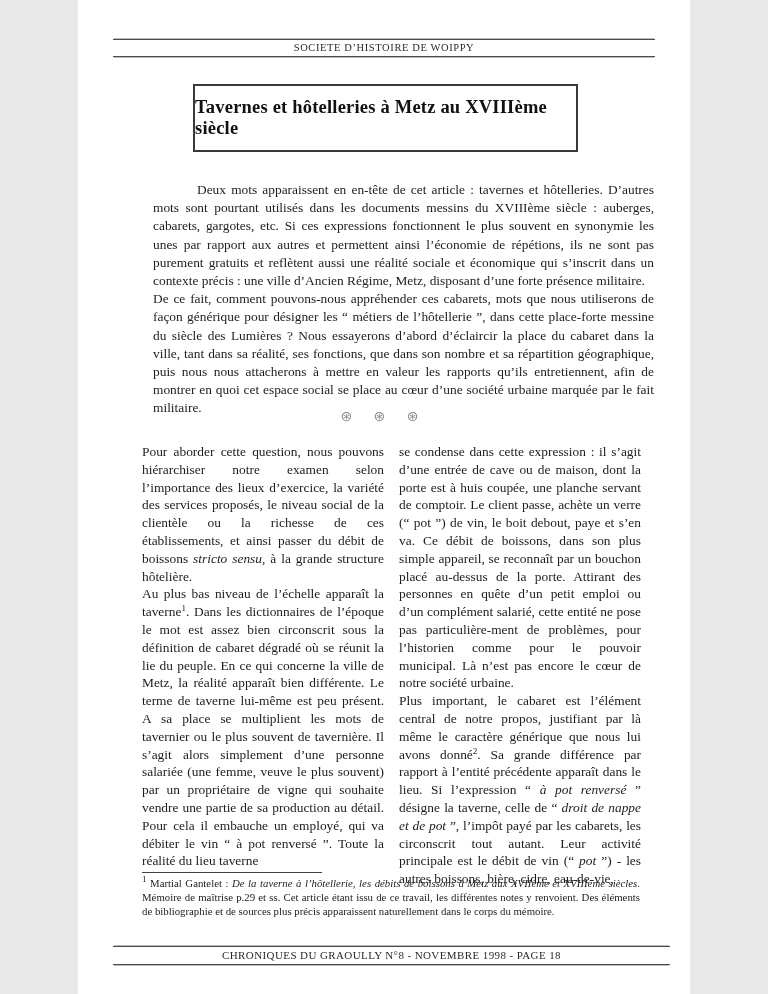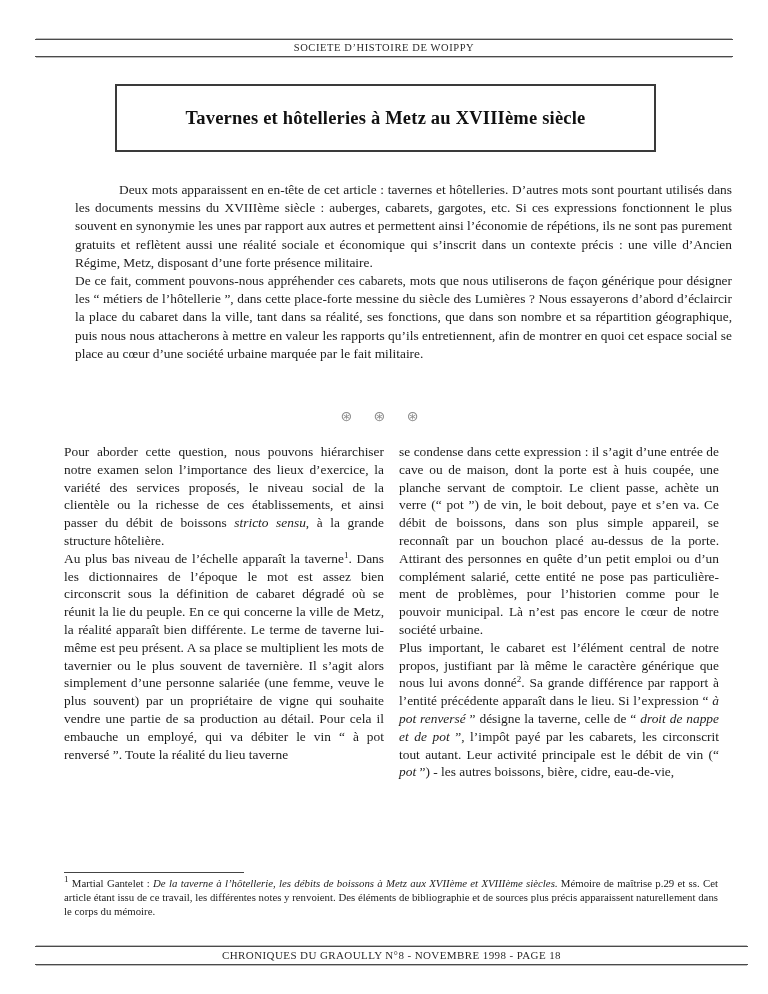--- a/index.html
+++ b/index.html
@@ -1,37 +1,37 @@
 <!DOCTYPE html>
 <html><head>
 <meta charset="utf-8">
 <style>
   html,body { margin:0; padding:0; background:#e8e8e8; }
   .page {
-    position:relative; width:768px; height:994px; margin:0 auto;
+    position:relative; width:612px; height:994px; margin:0 auto;
     background:#ffffff; color:#1c1c1c;
     font-family:"Liberation Serif", serif;
     overflow:hidden;
   }
   
   .hdr {
     position:absolute; top:39px; left:35px; right:35px;
     border-top:1px solid #4a4a4a; border-bottom:1px solid #4a4a4a;
     box-shadow:0 -2px 0 -1px #bbb, 0 2px 0 -1px #bbb;
     text-align:center; padding:2px 0 3px 0;
     font-size:10.5px; letter-spacing:0.6px; color:#2a2a2a;
   }
   
   .title-box {
     position:absolute; top:84px; left:115px; right:112px; height:64px;
     border:2px solid #3a3a3a;
     display:flex; align-items:center; justify-content:center;
   }
   .title-box h1 {
-    margin:16px; font-size:18.5px; font-weight:bold; letter-spacing:0.2px;
+    margin:0; font-size:18.5px; font-weight:bold; letter-spacing:0.2px;
     color:#111;
   }
   
   .intro {
     position:absolute; top:181px; left:75px; right:36px;
     font-size:13.4px; line-height:18.2px; text-align:justify;
   }
   .intro p { margin:0; }
   .intro p.indent { text-indent:44px; }
   .intro p + p { }

